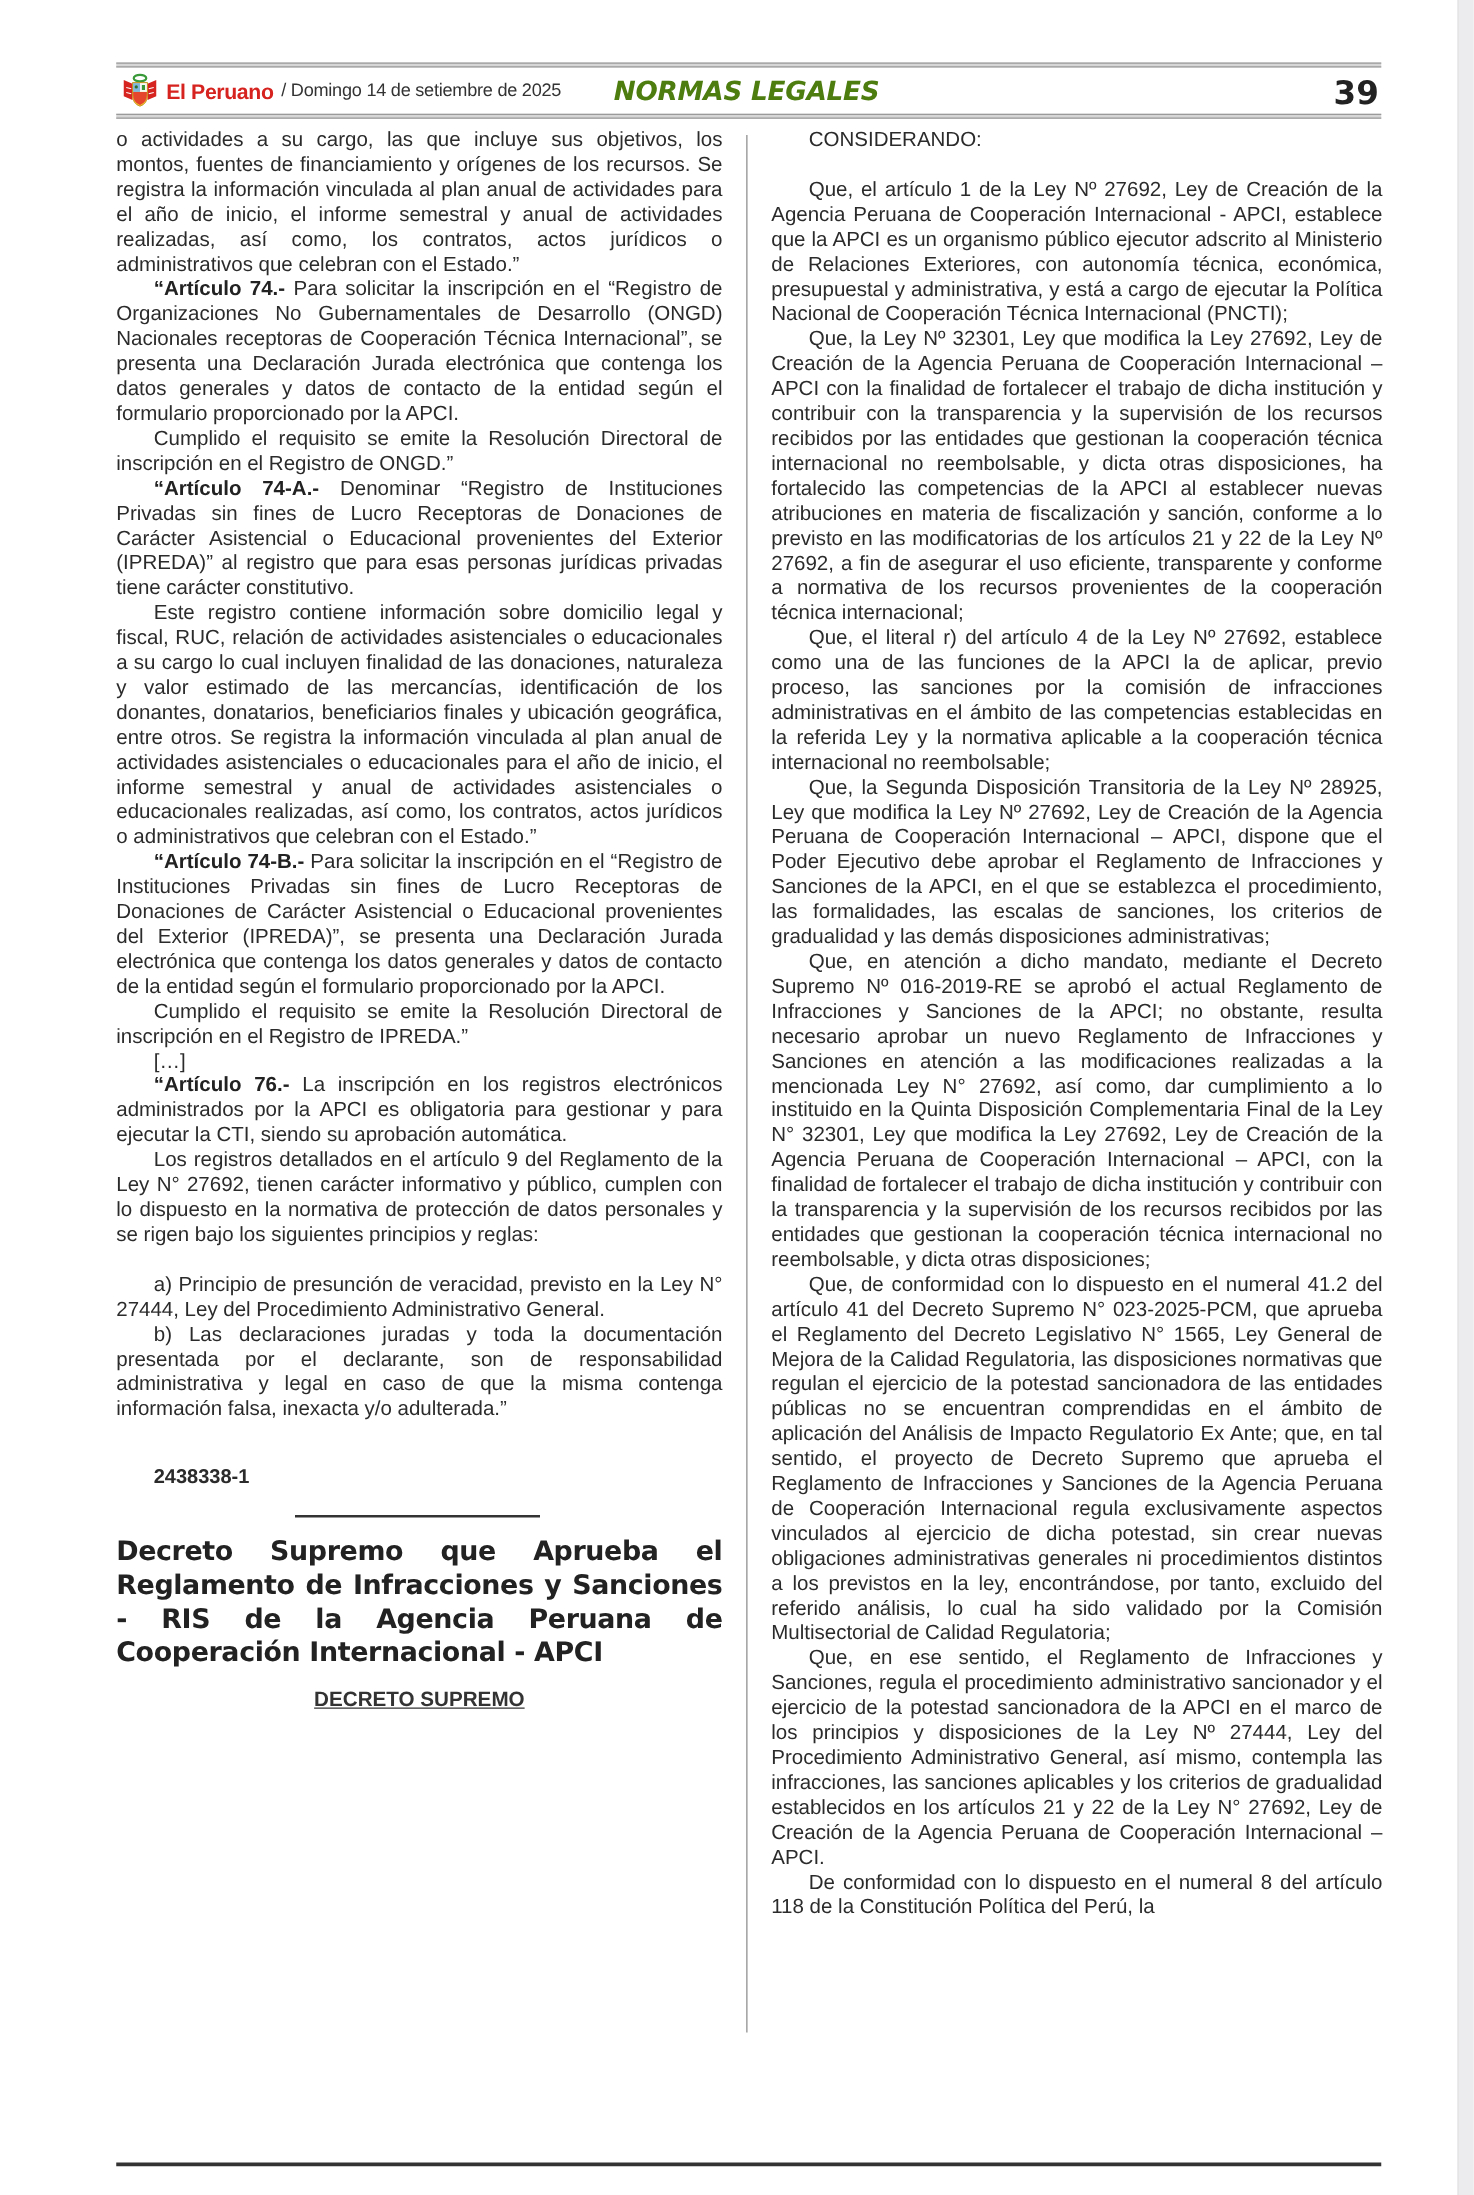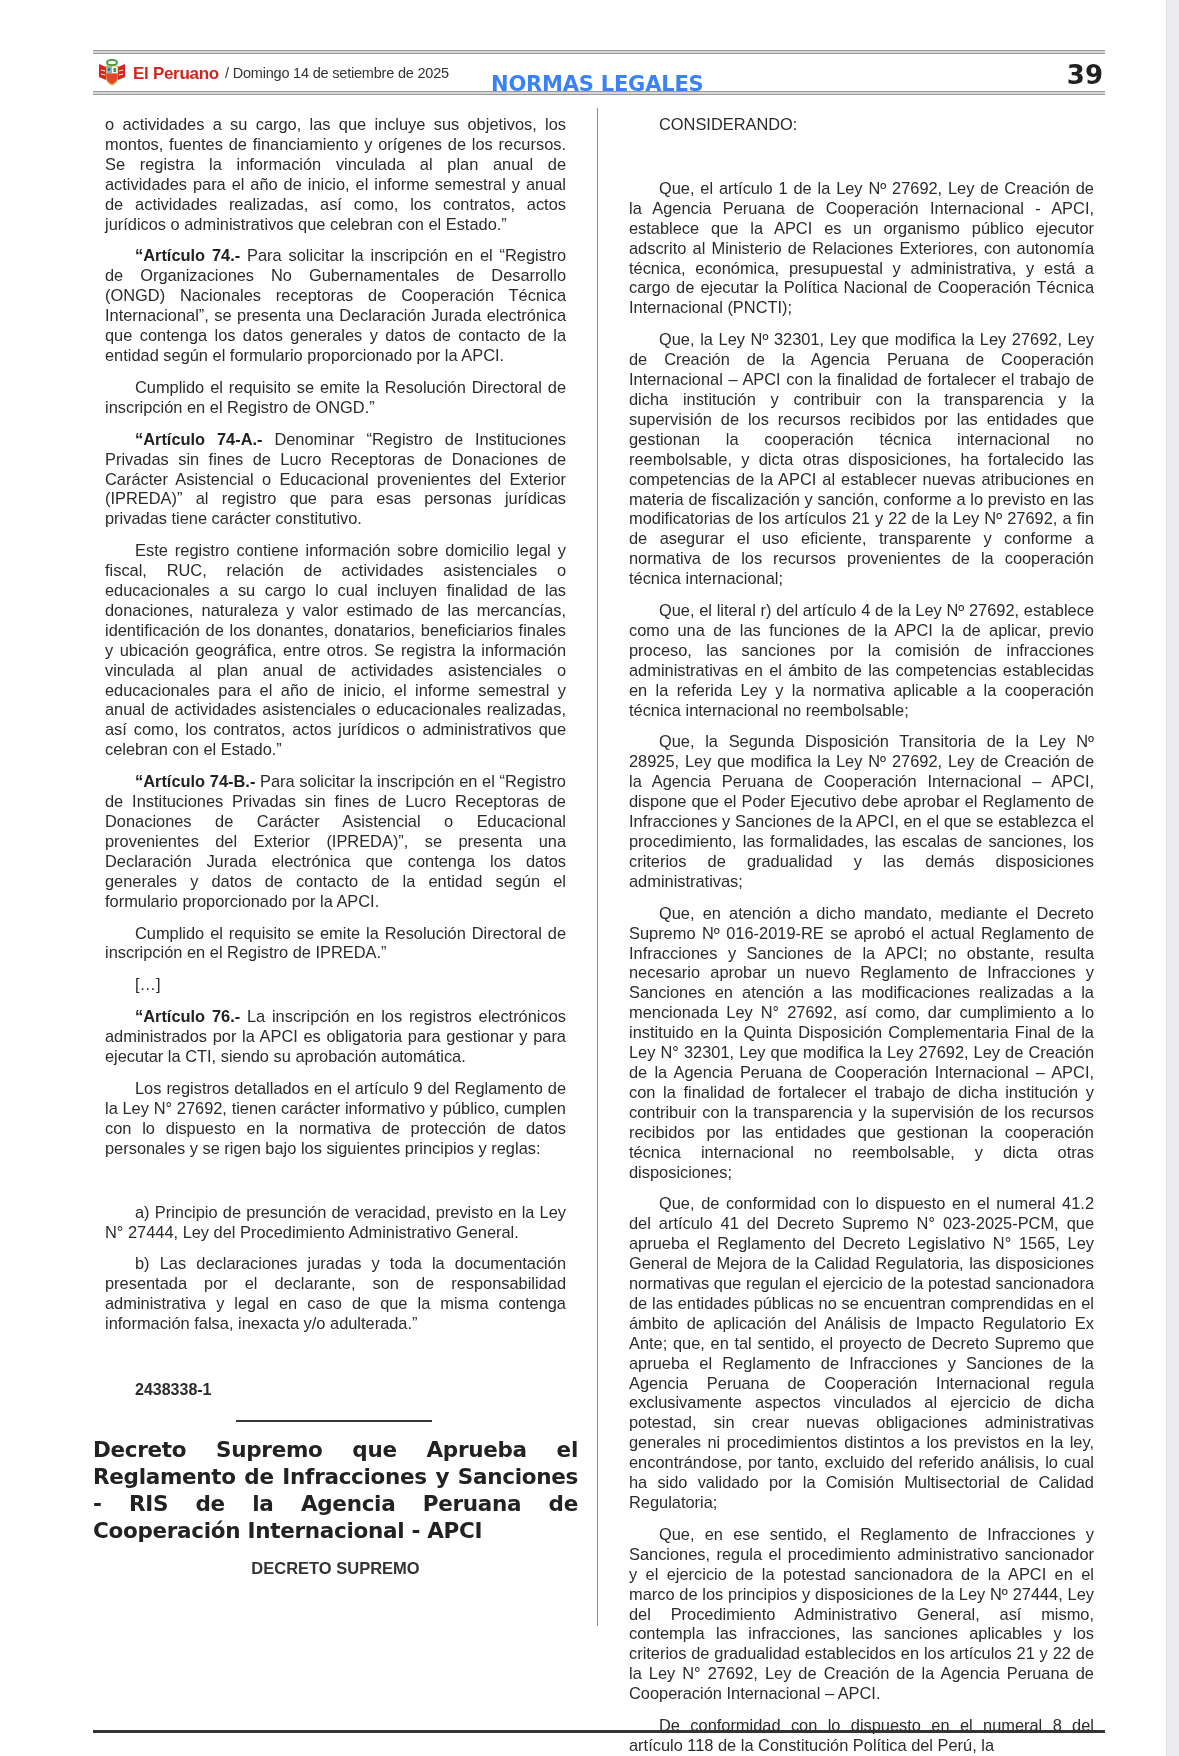--- a/index.html
+++ b/index.html
@@ -11,38 +11,38 @@
   .page { position:absolute; left:93px; top:0; width:1012px; height:1756px; }
 
   
   .hdr-rule { position:absolute; left:0; width:1012px; height:4px; border-top:1px solid #9a9a9a; border-bottom:1px solid #9a9a9a; background:#d6d6d6; box-sizing:border-box; }
   .hdr-rule.top { top:50px; }
   .hdr-rule.bot { top:91px; }
   .hdr { position:absolute; left:0; top:56px; width:1012px; height:34px; }
   .crest { position:absolute; left:4px; top:2px; width:30px; height:30px; }
   .brand { position:absolute; left:40px; top:8px; font-weight:bold; font-size:17px; color:#d6231f; letter-spacing:-0.3px; }
   .dateline { position:absolute; left:132px; top:9px; font-size:14.5px; color:#333; letter-spacing:-0.2px; }
-  .section { position:absolute; left:398px; top:16px; font-weight:bold; font-size:21px; color:#3b82f6; letter-spacing:-0.2px; font-family:"DejaVu Sans", sans-serif; }
+  .section { position:absolute; left:398px; top:5px; font-weight:bold; font-size:21px; color:#4d7c0f; letter-spacing:-0.2px; font-family:"DejaVu Sans", sans-serif;font-style:italic; }
   .pageno { position:absolute; right:2px; top:4px; font-weight:bold; font-size:26px; color:#222; font-family:"DejaVu Sans", sans-serif; }
 
   
   .col { position:absolute; top:103px; font-size:16.4px; line-height:19.9px; text-align:justify; color:#2b2b2b; }
   .col.left { left:0; width:485px; }
   .col.right { left:524px; width:489px; }
   .col-divider { position:absolute; left:504px; top:108px; width:1px; height:1518px; background:#8c8c8c; }
-  .col p { margin:12px; text-indent:30px; }
+  .col p { margin:0; text-indent:30px; }
   .col p.noindent { text-indent:0; }
   .col p b { color:#222; }
   .gap { height:20px; }
 
   .docnum { font-weight:bold; font-size:16px; text-indent:0 !important; padding-left:30px; margin-top:14px !important; }
   .short-rule { width:196px; height:2px; background:#333; margin:20px 0 0 143px; }
   .decree-title { font-family:"DejaVu Sans", sans-serif; font-weight:bold; font-size:21.5px; line-height:27px; color:#222; text-align:justify; margin-top:14px; letter-spacing:-0.3px; }
   .decree-title .line1 { display:flex; justify-content:space-between; }
-  .decree-label { text-align:center; font-weight:bold; font-size:16.5px; line-height:20px; margin-top:14px; color:#333; }
+  .decree-label { text-align:center; font-weight:bold; font-size:16.5px; line-height:20px; margin-top:14px; color:#333;text-decoration:underline; }
   .president { margin-top:18px !important; padding-left:30px; text-indent:0 !important; }
   .consider { padding-left:30px; text-indent:0 !important; }
 
   .bottom-rule { position:absolute; left:0; top:1730px; width:1012px; height:3px; background:#333; }
 </style>
 </head>
 <body>
 
 <div class="side-strip"></div>
 

